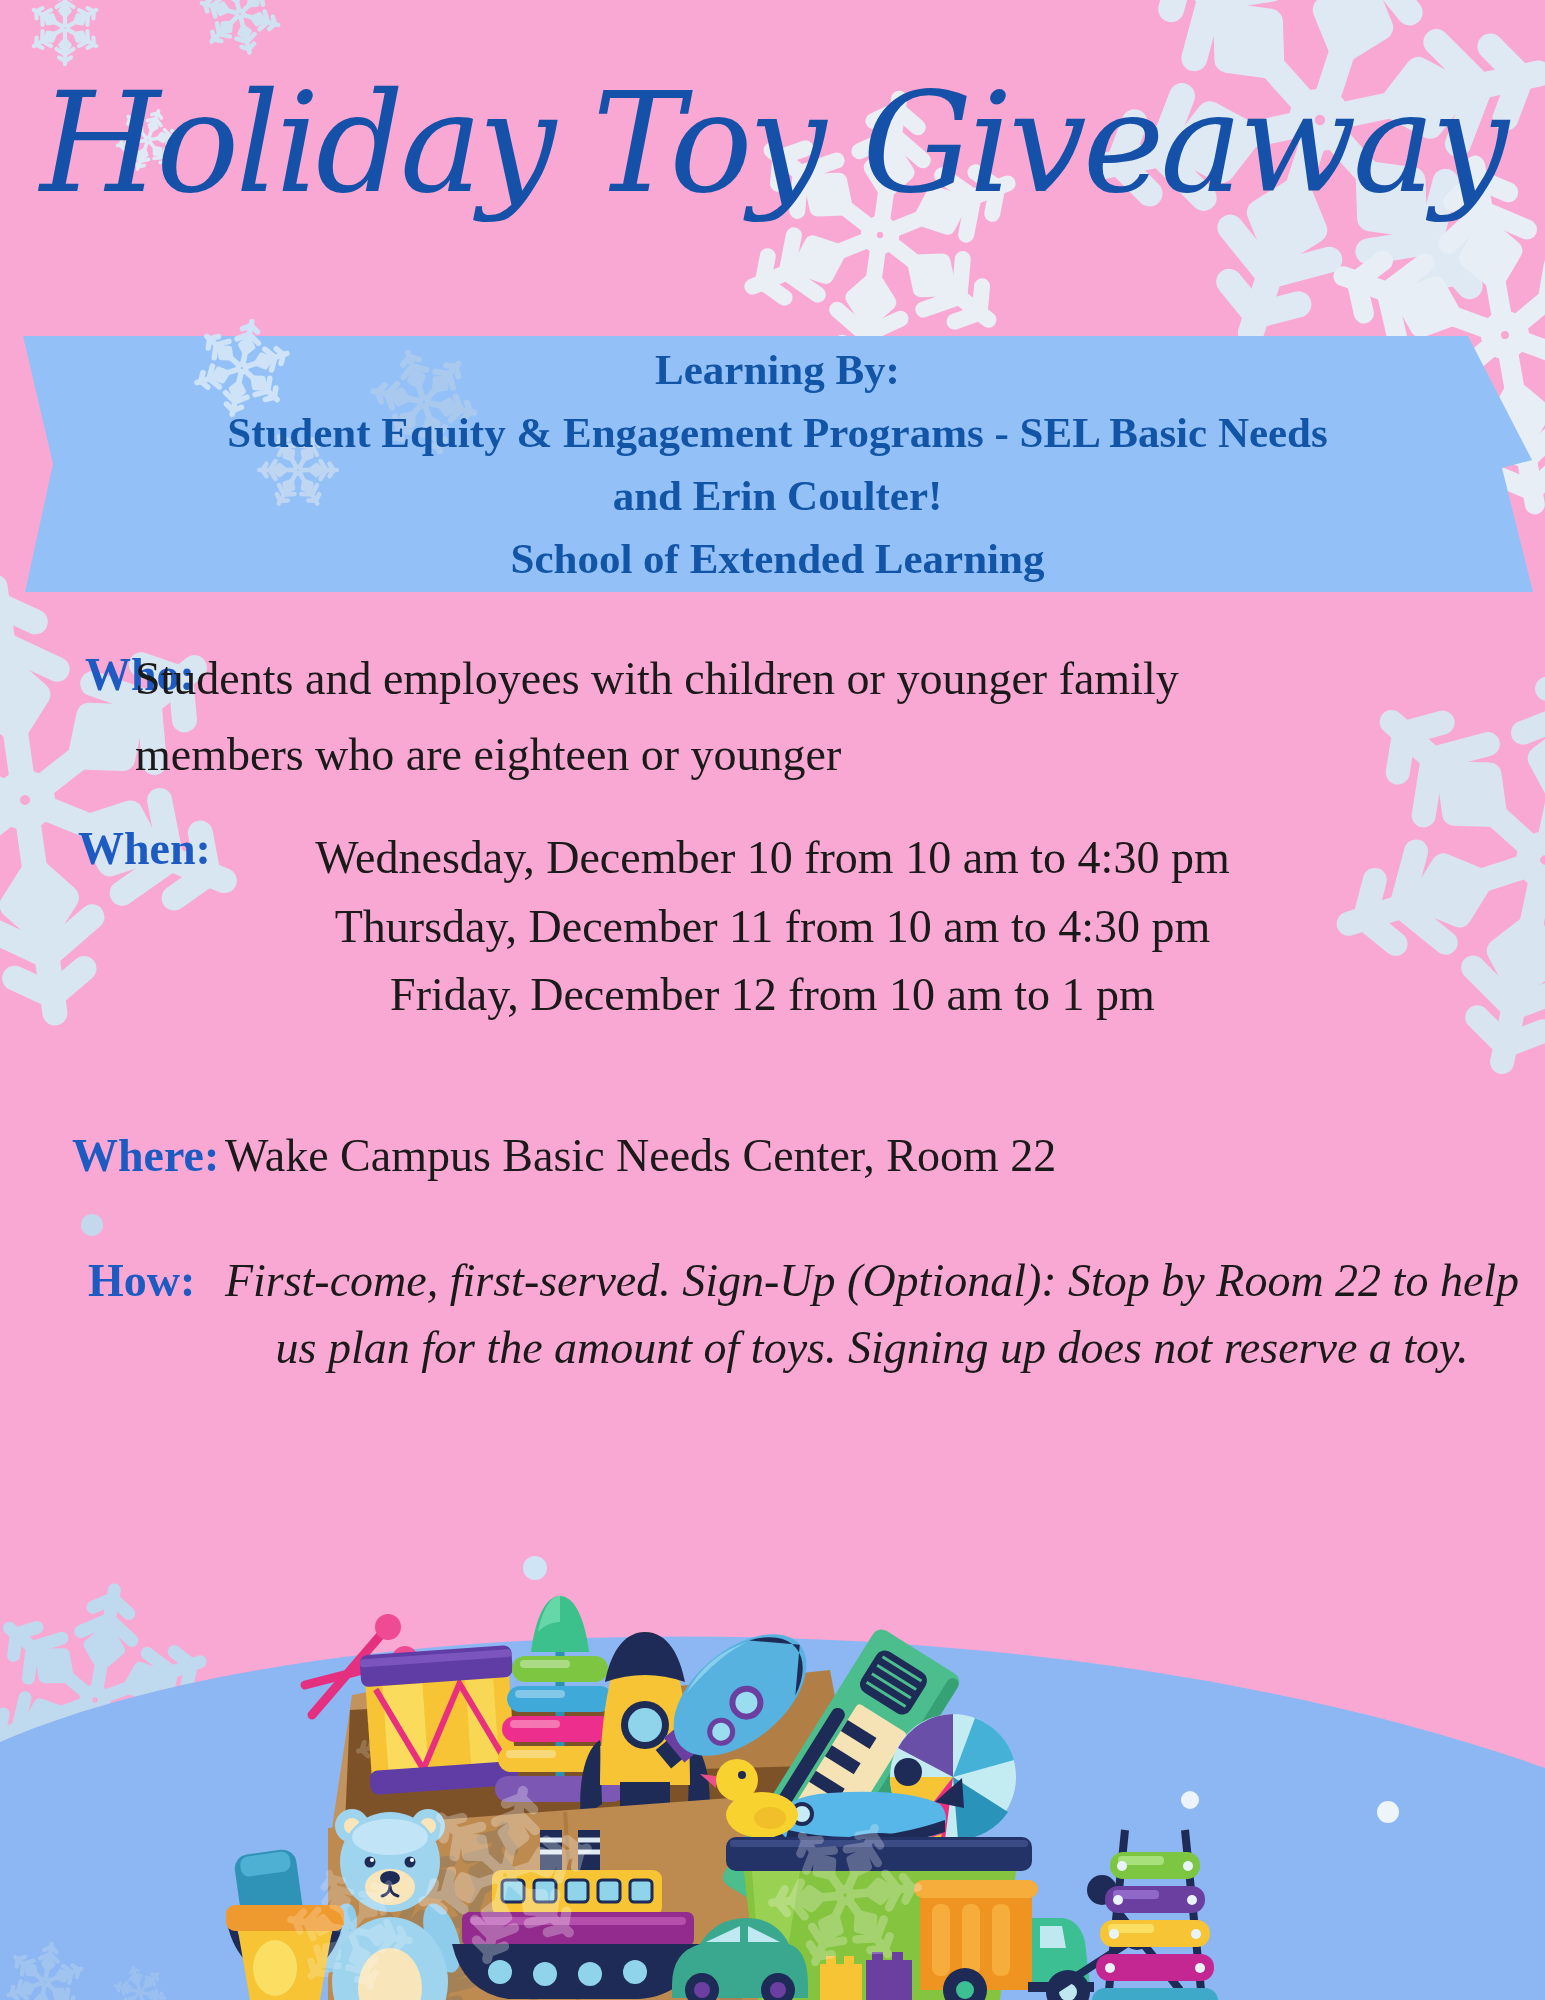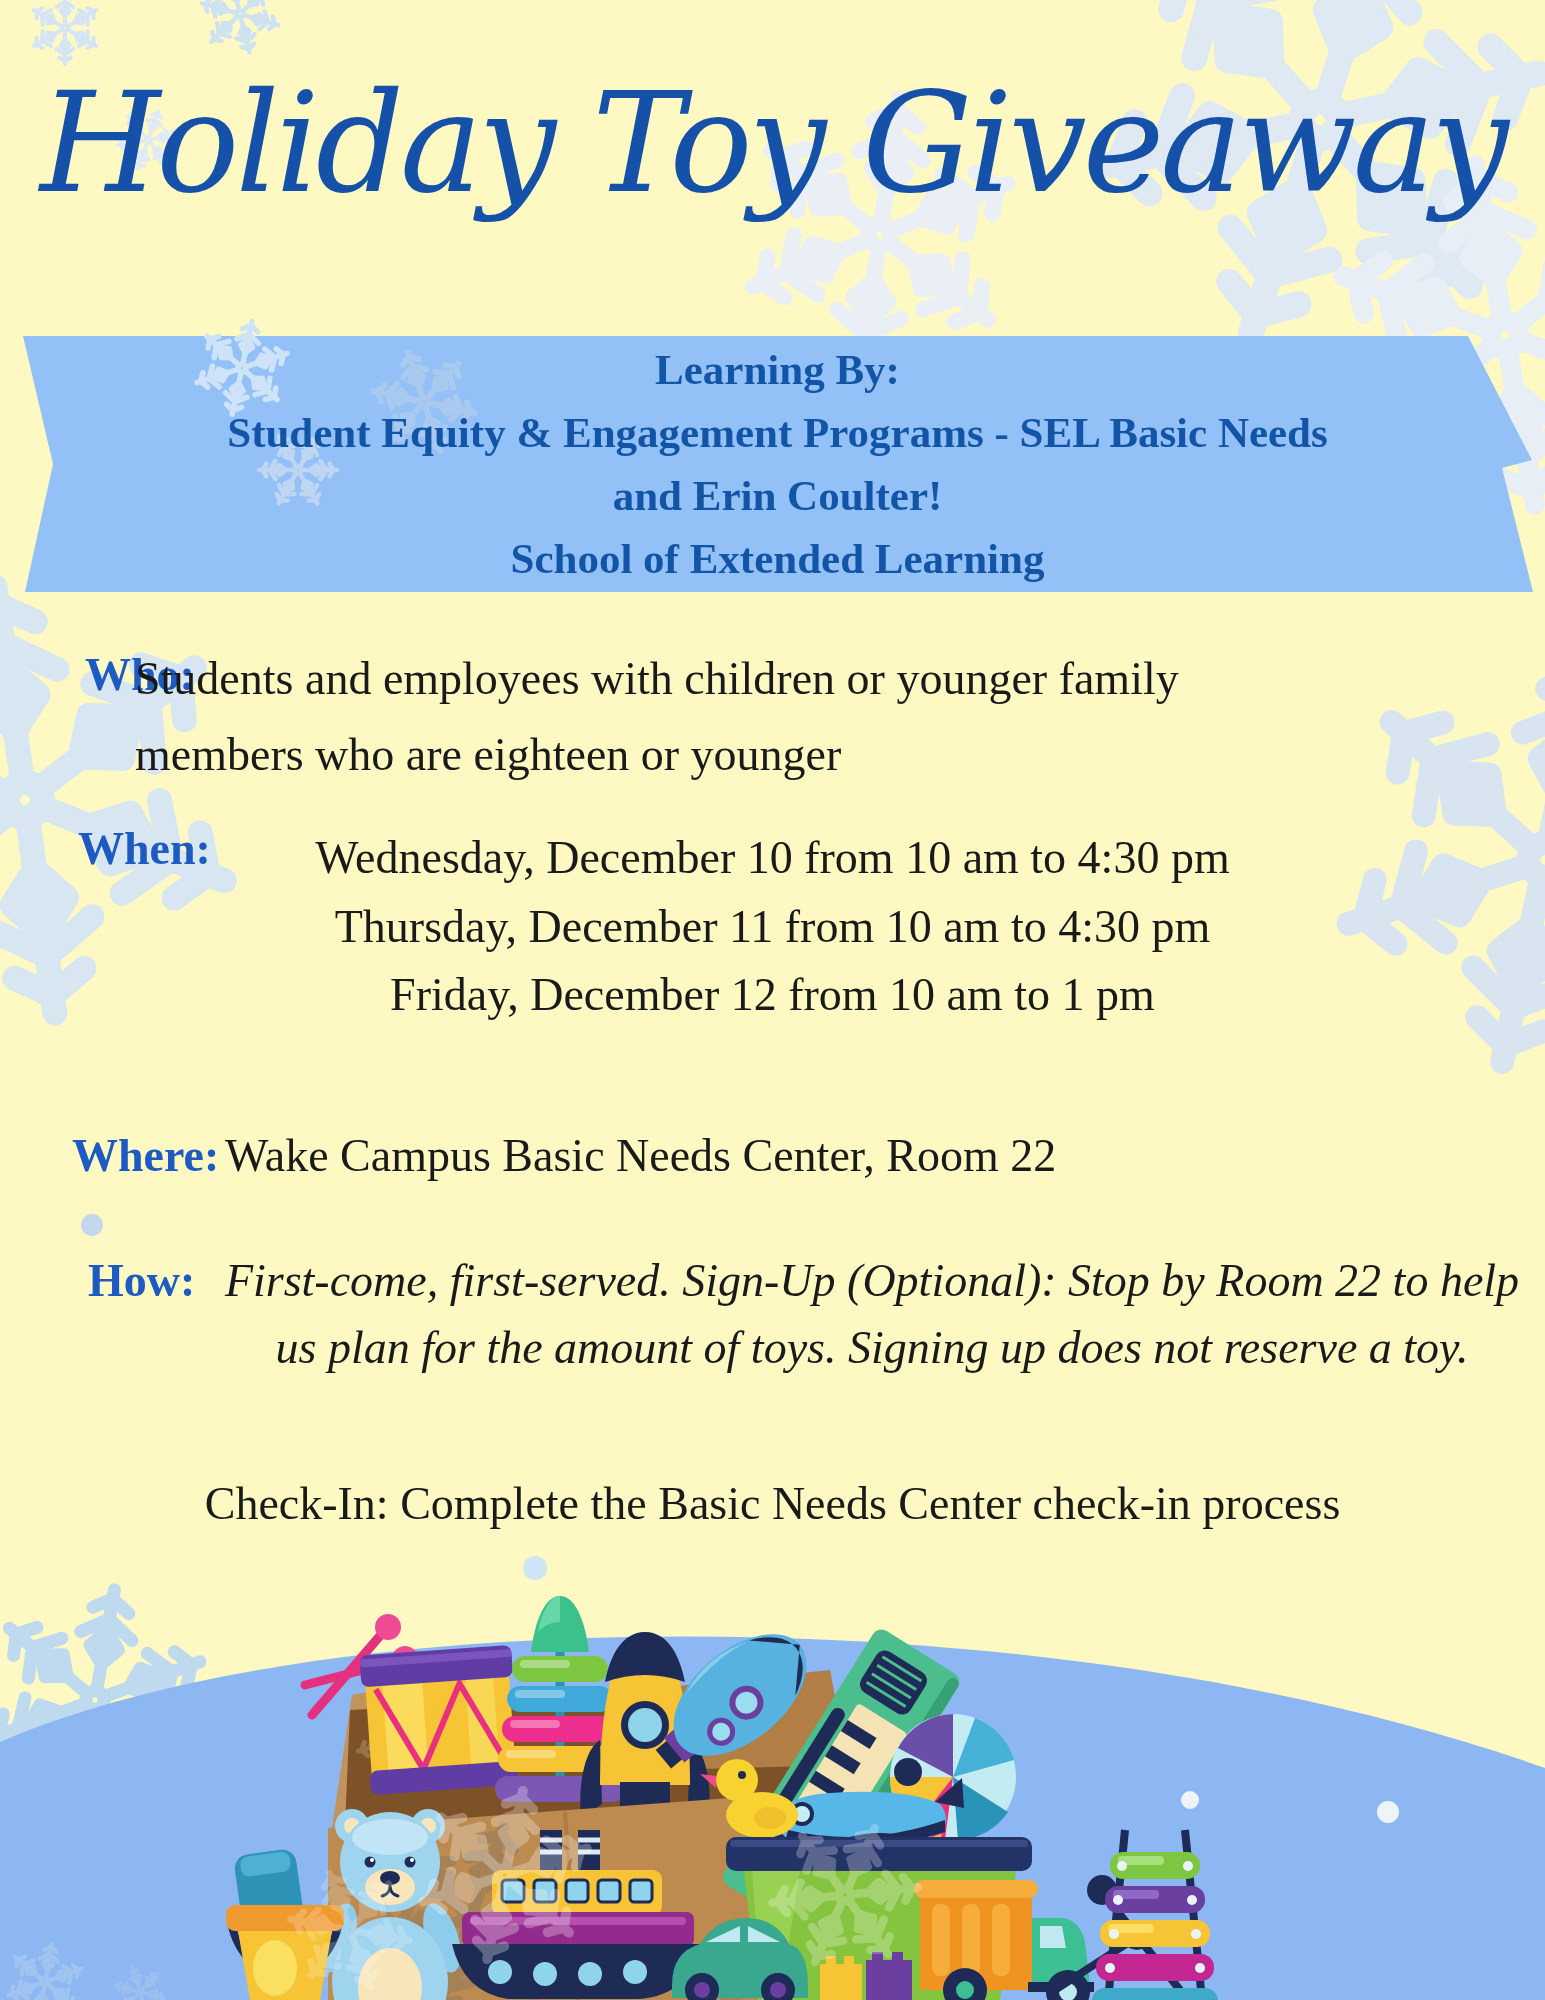--- a/index.html
+++ b/index.html
@@ -1,18 +1,18 @@
 <!DOCTYPE html>
 <html><head>
 <meta charset="utf-8">
 <style>
   html,body{margin:0;padding:0;background:#666;}
   .page{
     position:relative;width:1545px;height:2000px;margin:0 auto;
-    background:#fef9c3;overflow:hidden;
+    background:#f9a8d4;overflow:hidden;
     font-family:"Liberation Serif", serif;
   }
   .bg-svg{position:absolute;inset:0;}
   .illo-svg{position:absolute;left:0;top:1590px;}
   .title{
     position:absolute;top:58px;left:0;width:100%;margin:0;
     text-align:center;font-family:"DejaVu Serif", serif;
     font-style:italic;font-weight:400;font-size:138px;line-height:1.25;
     letter-spacing:-4px;color:#1551a8;
   }
@@ -101,21 +101,20 @@
     <div>Friday, December 12 from 10 am to 1 pm</div>
   </div>
 
   <div class="label lbl-where">Where:</div>
   <div class="bodytext txt-where">Wake Campus Basic Needs Center, Room 22</div>
 
   <div class="label lbl-how">How:</div>
   <div class="bodytext txt-how">First-come, first-served. Sign-Up (Optional): Stop by Room 22 to help us plan for the amount of toys. Signing up does not reserve a toy.</div>
 
   <div class="bodytext txt-checkin">
-    <div>Check-In: Complete the Basic Needs Center check-in process</div>
   </div>
 
   <svg class="illo-svg" width="1545" height="410" viewBox="0 0 1545 410">
     <defs>
       <g id="flArm2" fill="none" stroke-linecap="round" stroke-linejoin="round" stroke-width="10">
         <line x1="0" y1="-8" x2="0" y2="-86"></line>
         <path d="M0,-28 L-11,-41 L0,-54 L11,-41 Z"></path>
         <path d="M-20,-50 L0,-63 M20,-50 L0,-63"></path>
         <path d="M-14,-70 L0,-79 M14,-70 L0,-79"></path>
       </g>

